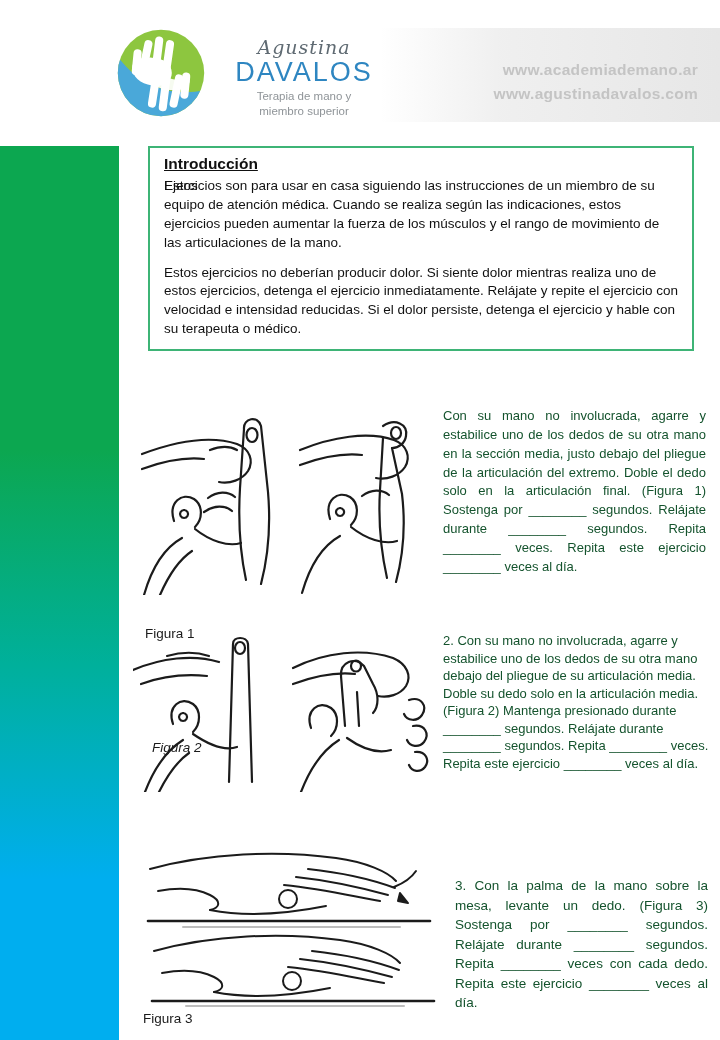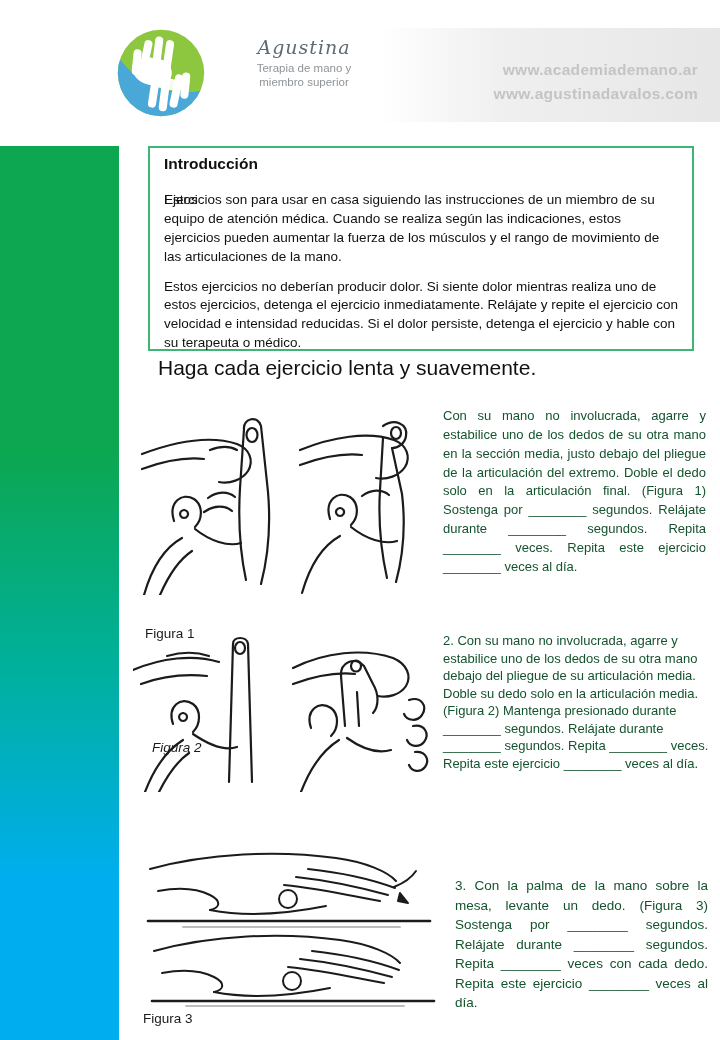--- a/index.html
+++ b/index.html
@@ -22,21 +22,21 @@
   .brand { position:absolute; left:224px; top:36px; width:160px; text-align:center; }
   .brand .script { font-family:"DejaVu Serif", serif; font-style:italic; font-size:19px; color:#5f6a72; letter-spacing:1px; }
   .brand .caps { font-size:27px; font-weight:500; color:#2e86c1; letter-spacing:2px; line-height:1.05; }
   .brand .tag { margin-top:3px; font-size:11.5px; color:#8f9498; line-height:1.25; }
   .urls { position:absolute; right:22px; top:58px; text-align:right; font-size:15.5px; font-weight:700; color:#c4c4c4; line-height:1.55; letter-spacing:0.3px; }
   
   .intro-box {
     position:absolute; left:148px; top:146px; width:546px; height:205px;
     border:2px solid #3eb476; background:#fff; padding:7px 14px 0 14px;
   }
-  .intro-title { font-size:15.5px; font-weight:700; color:#111; margin-bottom:18px; }
+  .intro-title { font-size:15.5px; font-weight:700; color:#111; margin-bottom:4px;text-decoration:underline; }
   .intro-p { font-size:13.5px; line-height:1.4; color:#111; position:relative; }
   .intro-p + .intro-p { margin-top:11px; }
   .ghost-word { position:absolute; left:0; top:0; color:#111; }
   
   .main-heading { position:absolute; left:158px; top:356px; font-size:21px; color:#111; font-weight:400; }
   
   .fig { position:absolute; }
   .fig svg { display:block; }
   .fig-caption { position:absolute; font-size:13.5px; color:#1a1a1a; }
   
@@ -74,37 +74,37 @@
             <path d="M52,88 L56,56"></path>
             <path d="M40,84 L44,58"></path>
             <path d="M76,74 L78,54"></path>
         </g>
         <path d="M82,58 C82,66 72,70 60,69 C46,68 38,62 38,52 C38,46 44,41 52,40 C50,46 52,52 58,55 C66,59 76,58 82,58 Z" fill="#ffffff" opacity="0.92"></path>
       </g>
     </svg>
   </div>
   <div class="brand">
     <div class="script">Agustina</div>
+    <div class="caps">DAVALOS</div>
     <div class="tag">
       <div>Terapia de mano y</div>
       <div>miembro superior</div>
     </div>
   </div>
   <div class="urls">
     <div>www.academiademano.ar</div>
     <div>www.agustinadavalos.com</div>
   </div>
 
   <div class="intro-box">
     <div class="intro-title">Introducción</div>
     <p class="intro-p"><span class="ghost-word">Estos</span><span>Ejercicios son para usar en casa siguiendo las instrucciones de un miembro de su equipo de atención médica. Cuando se realiza según las indicaciones, estos ejercicios pueden aumentar la fuerza de los músculos y el rango de movimiento de las articulaciones de la mano.</span></p>
     <p class="intro-p">Estos ejercicios no deberían producir dolor. Si siente dolor mientras realiza uno de estos ejercicios, detenga el ejercicio inmediatamente. Relájate y repite el ejercicio con velocidad e intensidad reducidas. Si el dolor persiste, detenga el ejercicio y hable con su terapeuta o médico.</p>
   </div>
 
-  <div class="main-heading">Haga cada ejercicio lenta y suavemente.</div>
 
   <div class="fig" style="left:140px; top:402px;">
     <svg viewBox="0 0 300 193" width="300" height="193">
       <g stroke="#1b1b1b" stroke-width="2.2" fill="none" stroke-linecap="round" stroke-linejoin="round">
         <path d="M2,52 C34,40 70,33 97,42 C110,47 114,59 108,69 C102,78 90,82 79,80"></path>
         <path d="M2,67 C24,59 46,55 64,57"></path>
         <path d="M70,48 C80,44 90,44 97,48"></path>
         <path d="M104,27 C103,16 118,13 121,24 L128,90 C131,125 128,155 121,182"></path>
         <path d="M104,27 L100,86 C98,120 100,150 106,178"></path>
         <ellipse cx="112" cy="33" rx="5.5" ry="7"></ellipse>

